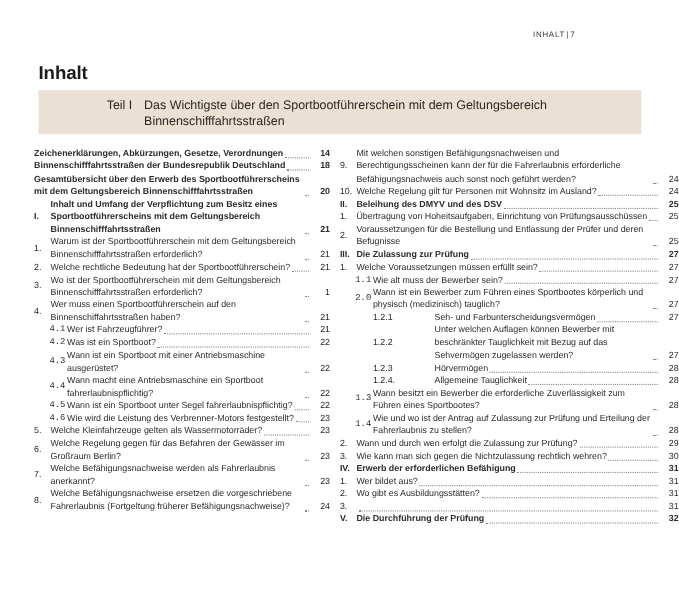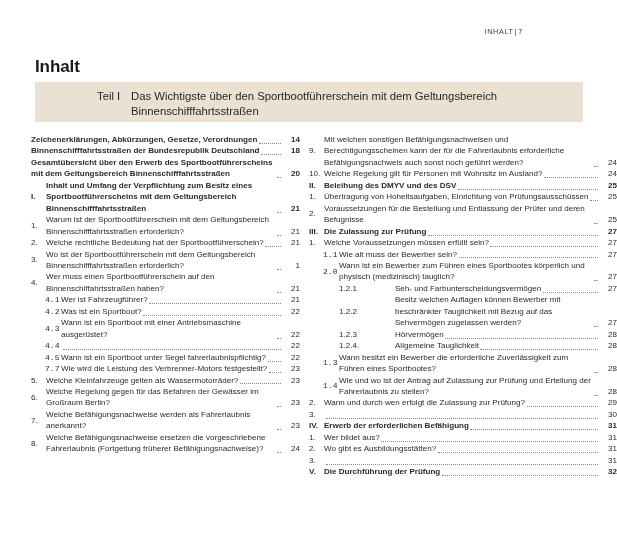--- a/index.html
+++ b/index.html
@@ -244,34 +244,35 @@
           <span class="num">4.3</span>
           <span class="body">
             <span class="title">Wann ist ein Sportboot mit einer Antriebsmaschine ausgerüstet?</span>
             <span class="leader"></span>
             <span class="pg">22</span>
           </span>
         </div>
         <div class="entry lvl-2">
           <span class="num">4.4</span>
           <span class="body">
+            <span class="title">Wann macht eine Antriebsmaschine ein Sportboot fahrerlaubnispflichtig?</span>
             <span class="leader"></span>
             <span class="pg">22</span>
           </span>
         </div>
         <div class="entry lvl-2">
           <span class="num">4.5</span>
           <span class="body">
             <span class="title">Wann ist ein Sportboot unter Segel fahrerlaubnispflichtig?</span>
             <span class="leader"></span>
             <span class="pg">22</span>
           </span>
         </div>
         <div class="entry lvl-2">
-          <span class="num">7.7</span>
+          <span class="num">4.6</span>
           <span class="body">
             <span class="title">Wie wird die Leistung des Verbrenner-Motors festgestellt?</span>
             <span class="leader"></span>
             <span class="pg">23</span>
           </span>
         </div>
         <div class="entry lvl-1">
           <span class="num">5.</span>
           <span class="body">
             <span class="title">Welche Kleinfahrzeuge gelten als Wassermotorräder?</span>
@@ -381,21 +382,21 @@
           <span class="num">1.2.1</span>
           <span class="body">
             <span class="title">Seh- und Farbunterscheidungsvermögen</span>
             <span class="leader"></span>
             <span class="pg">27</span>
           </span>
         </div>
         <div class="entry lvl-3">
           <span class="num">1.2.2</span>
           <span class="body">
-            <span class="title">Besitz welchen Auflagen können Bewerber mit beschränkter Tauglichkeit mit Bezug auf das Sehvermögen zugelassen werden?</span>
+            <span class="title">Unter welchen Auflagen können Bewerber mit beschränkter Tauglichkeit mit Bezug auf das Sehvermögen zugelassen werden?</span>
             <span class="leader"></span>
             <span class="pg">27</span>
           </span>
         </div>
         <div class="entry lvl-3">
           <span class="num">1.2.3</span>
           <span class="body">
             <span class="title">Hörvermögen</span>
             <span class="leader"></span>
             <span class="pg">28</span>
@@ -429,20 +430,21 @@
           <span class="num">2.</span>
           <span class="body">
             <span class="title">Wann und durch wen erfolgt die Zulassung zur Prüfung?</span>
             <span class="leader"></span>
             <span class="pg">29</span>
           </span>
         </div>
         <div class="entry lvl-1">
           <span class="num">3.</span>
           <span class="body">
+            <span class="title">Wie kann man sich gegen die Nichtzulassung rechtlich wehren?</span>
             <span class="leader"></span>
             <span class="pg">30</span>
           </span>
         </div>
         <div class="entry lvl-roman bold">
           <span class="num">IV.</span>
           <span class="body">
             <span class="title">Erwerb der erforderlichen Befähigung</span>
             <span class="leader"></span>
             <span class="pg">31</span>

